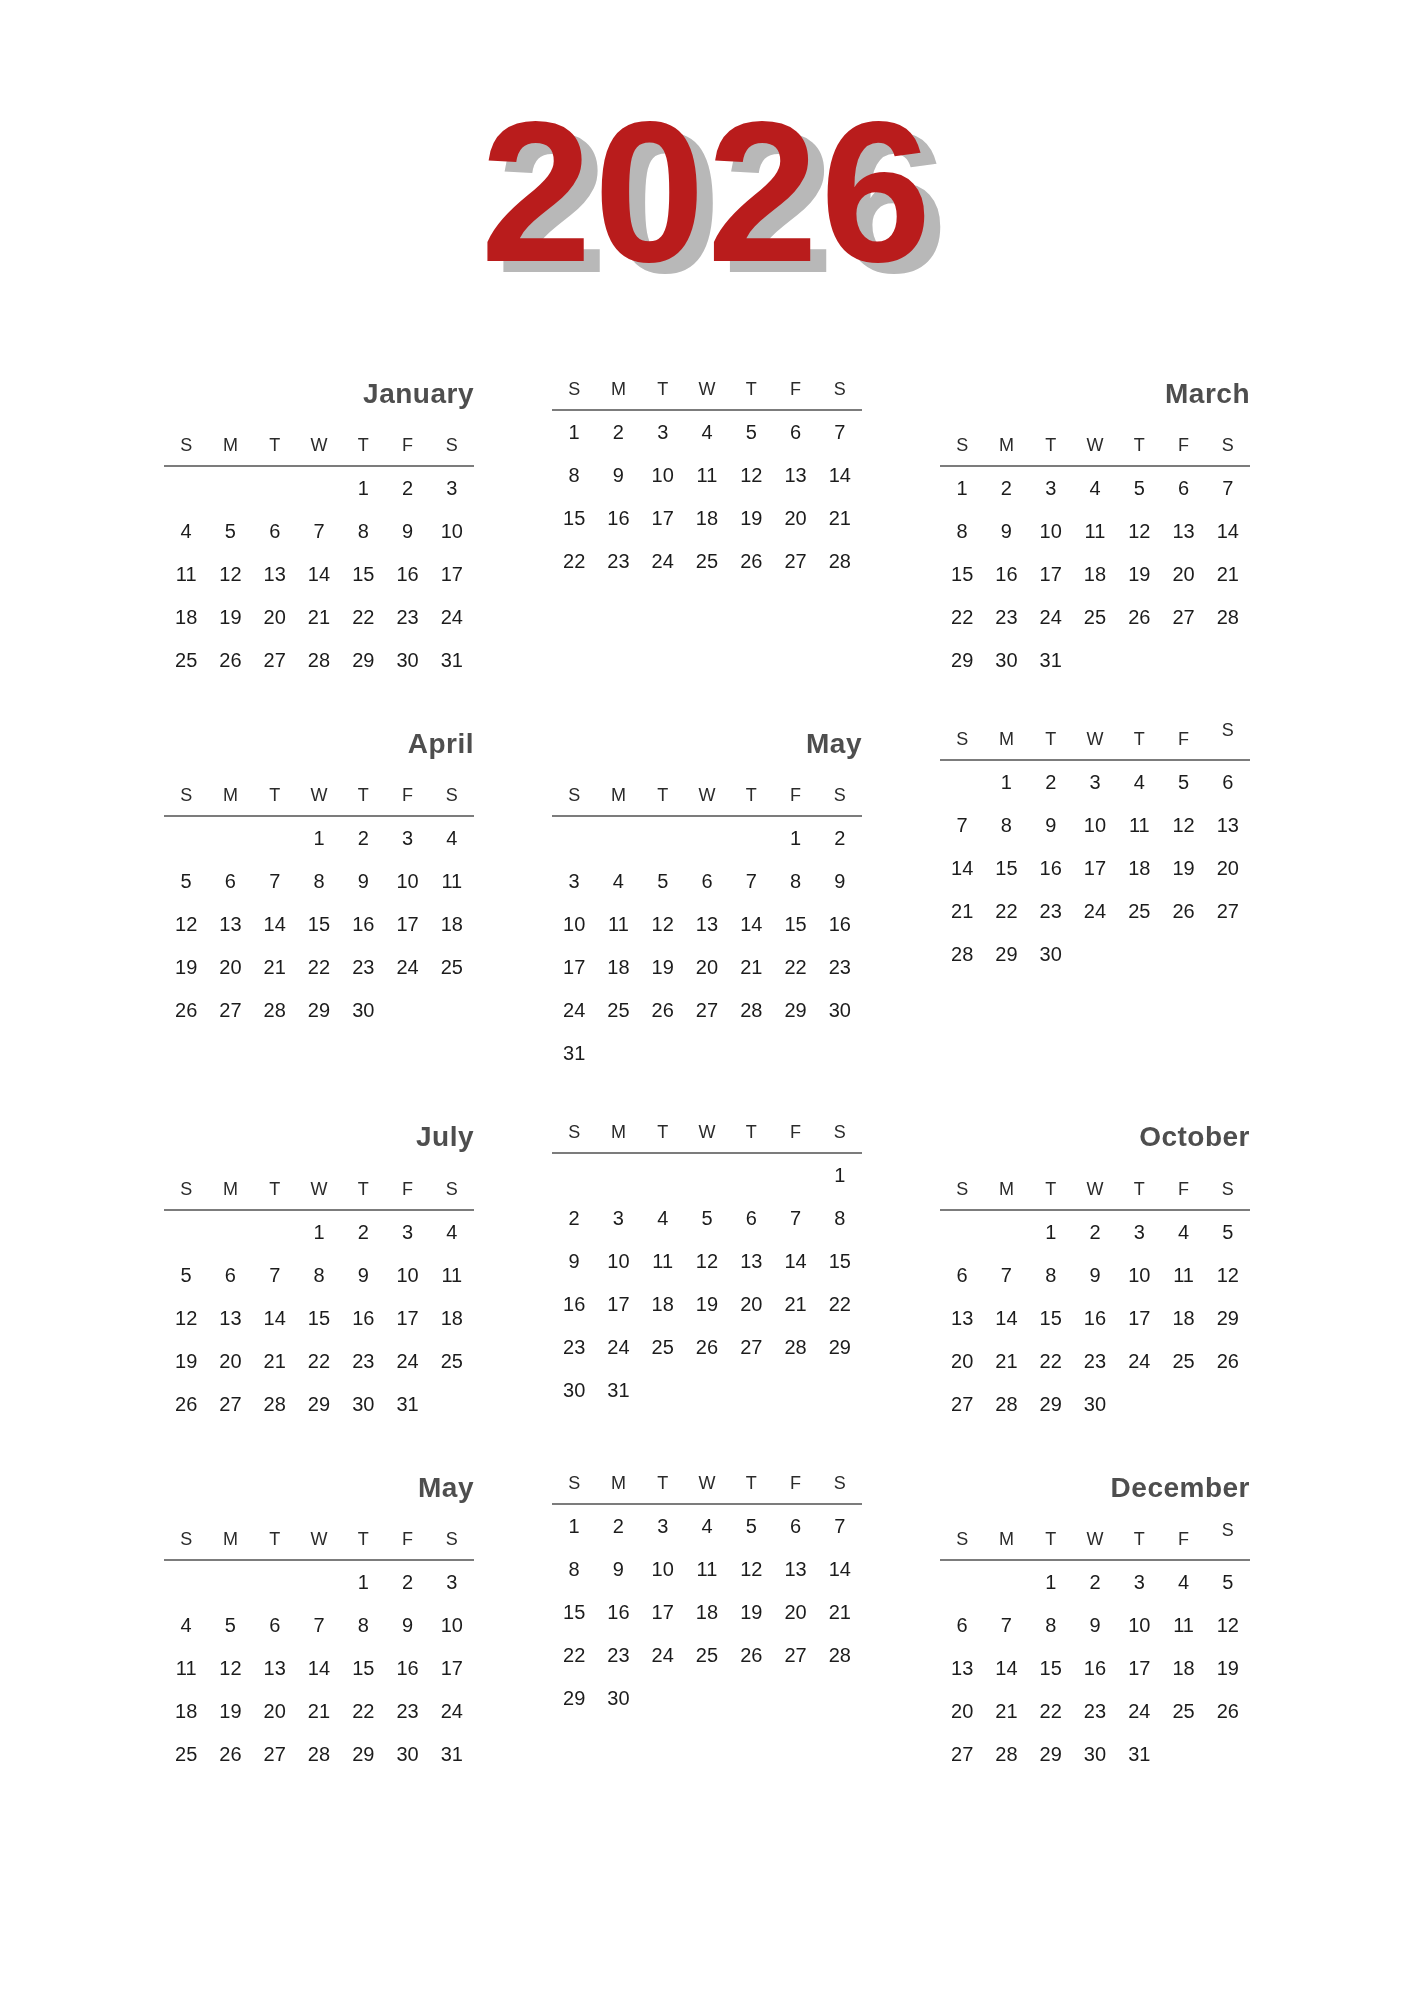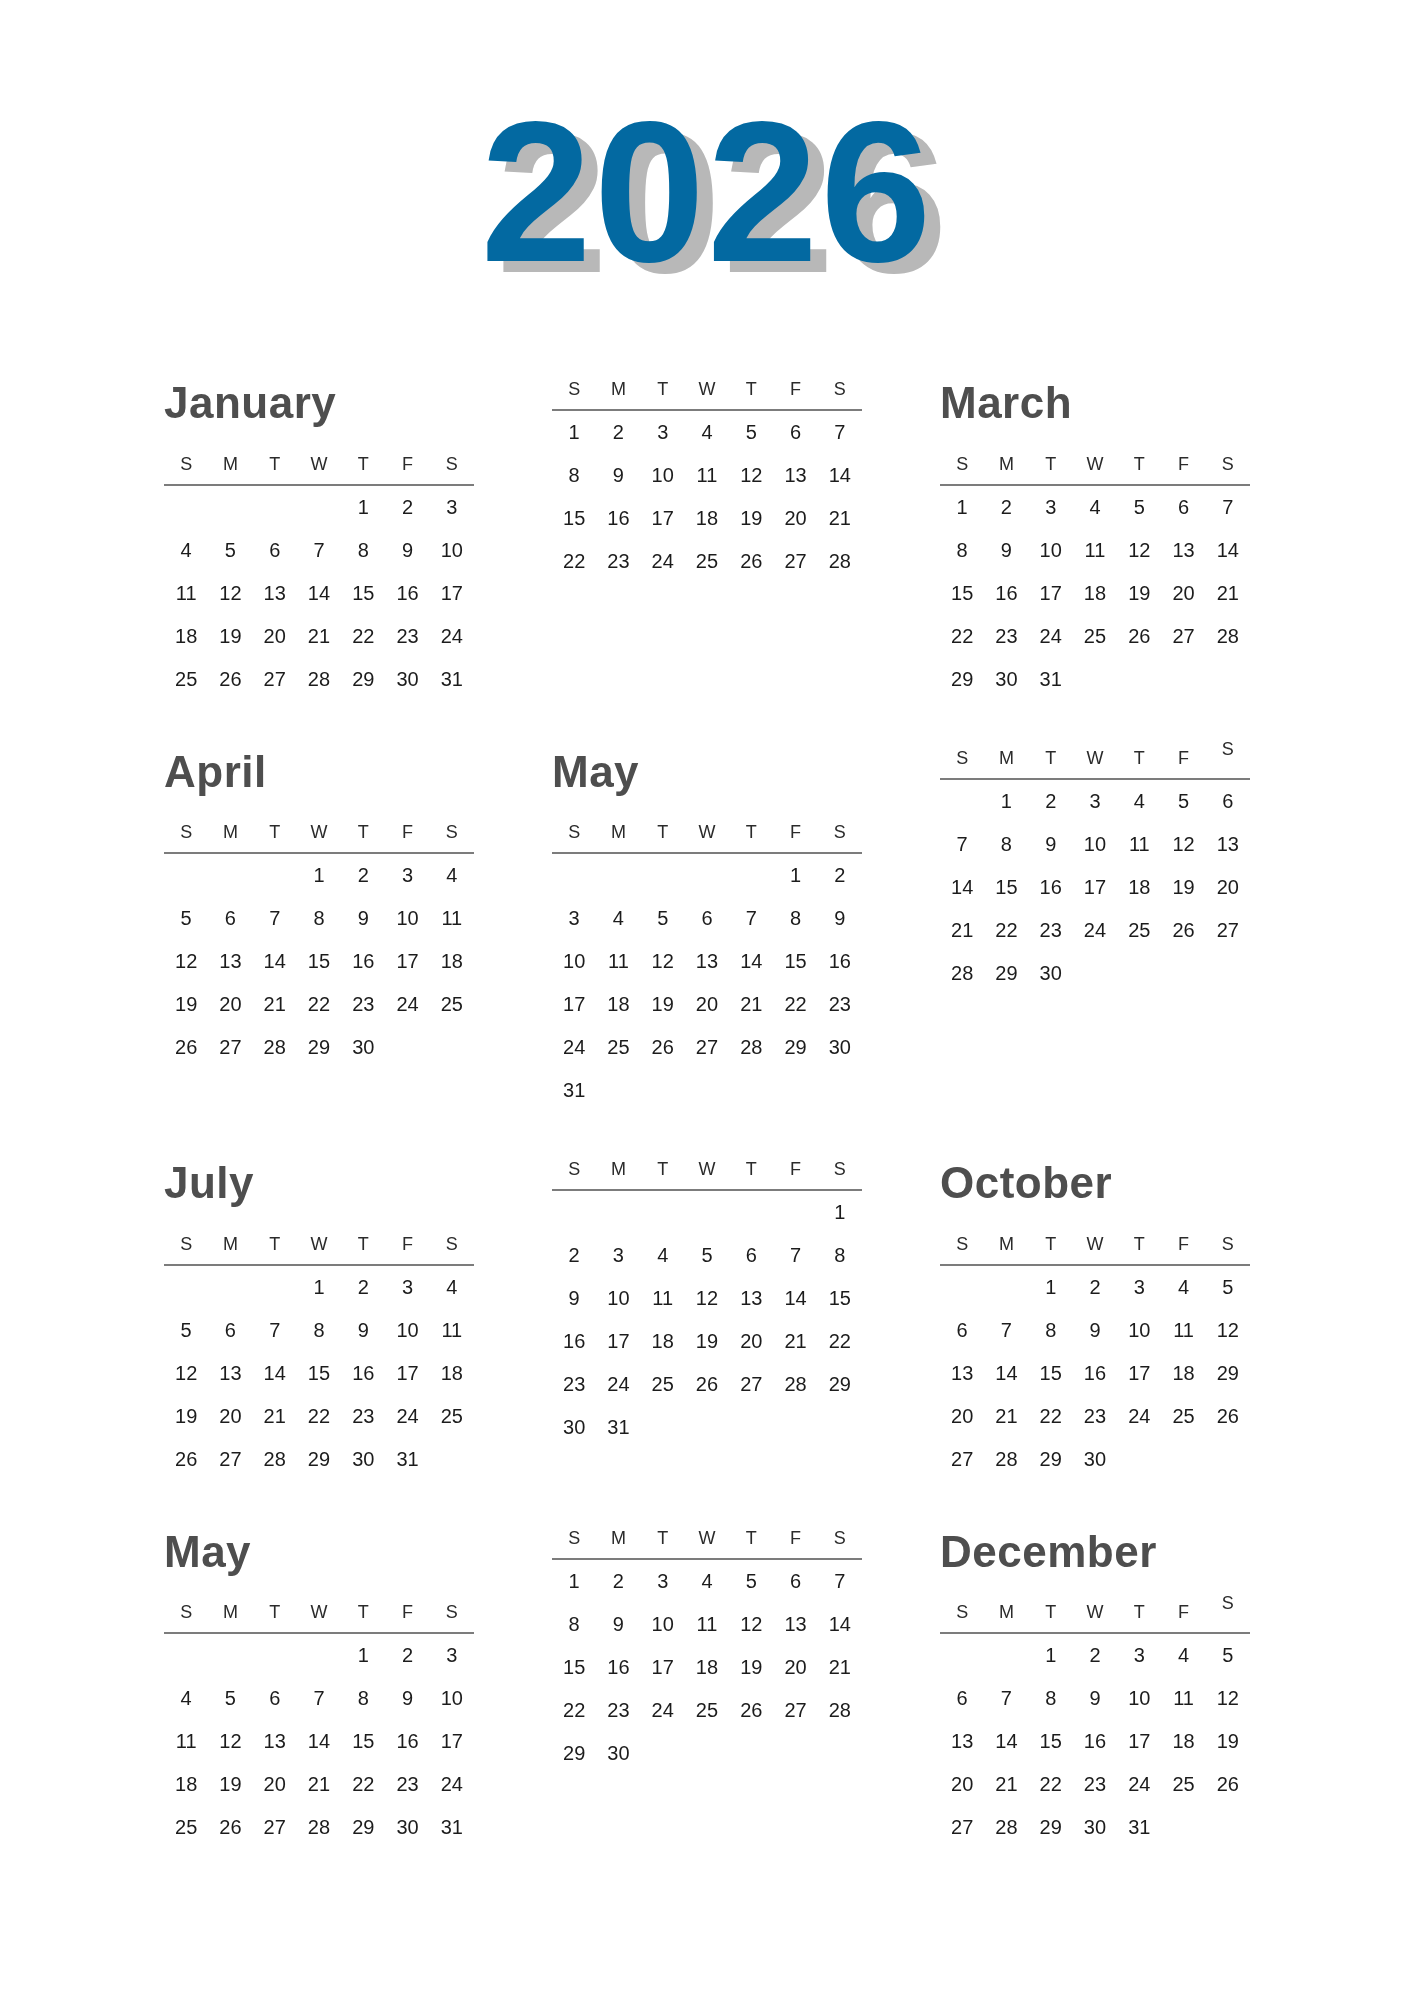--- a/index.html
+++ b/index.html
@@ -14,37 +14,37 @@
     font-family: "Liberation Sans", sans-serif;
     color: #1c1c1c;
   }
   .year-title {
     margin: 92px 0 0 0;
     text-align: center;
     font-size: 200px;
     line-height: 1;
     font-weight: bold;
     letter-spacing: 2px;
-    color: #0369a1;
+    color: #b91c1c;
     text-shadow: 16px 11px 0 #b8b8b8;
   }
   .months-grid {
     display: grid;
     grid-template-columns: repeat(3, 310px);
     column-gap: 78px;
     row-gap: 46px;
     justify-content: center;
     align-items: start;
     margin-top: 86px;
   }
   .month { width: 310px; }
   .month-title {
     margin: 0 0 24px 0;
-    text-align: left;
-    font-size: 44px;
+    text-align: right;
+    font-size: 28px;
     line-height: 1.15;
     font-weight: bold;
     letter-spacing: 0.5px;
     color: #4e4e4e;
   }
   .weekday-row {
     display: grid;
     grid-template-columns: repeat(7, 1fr);
     padding-bottom: 9px;
   }

